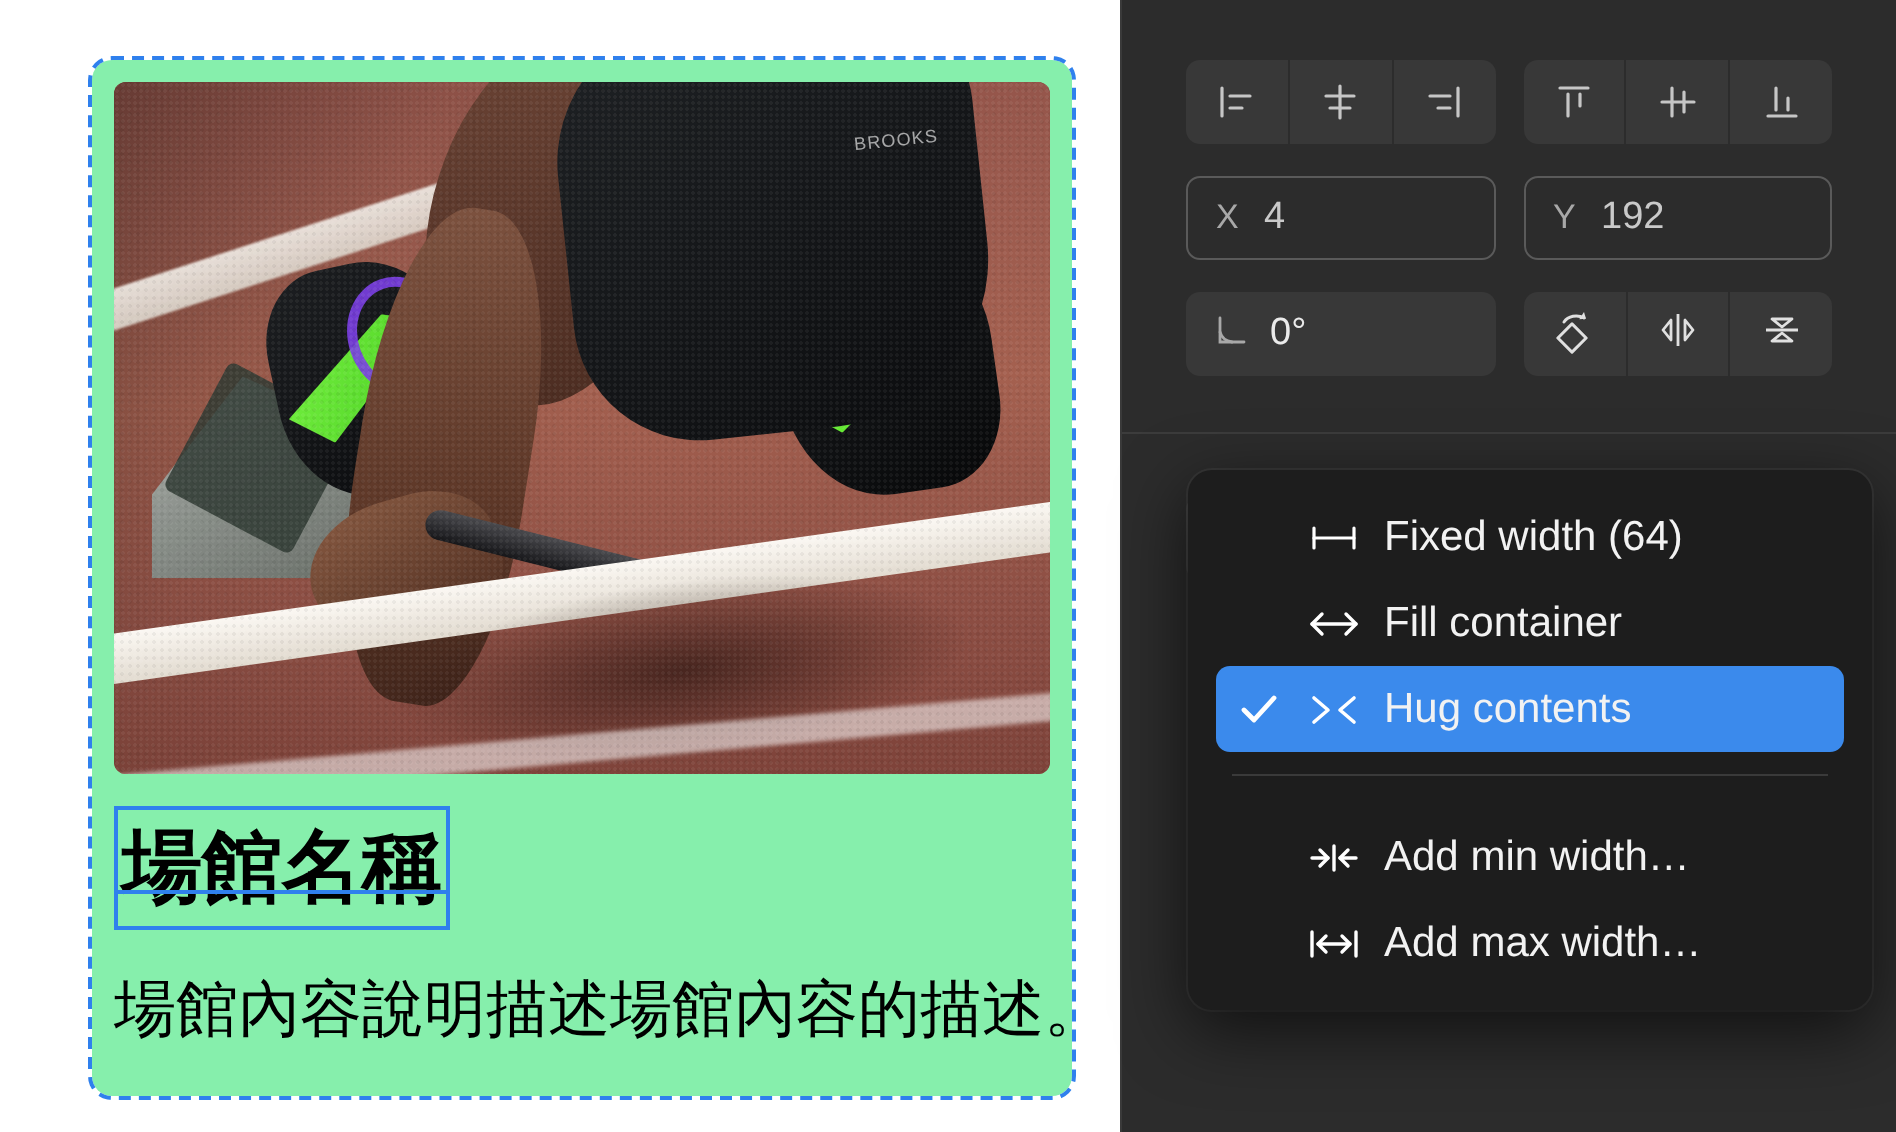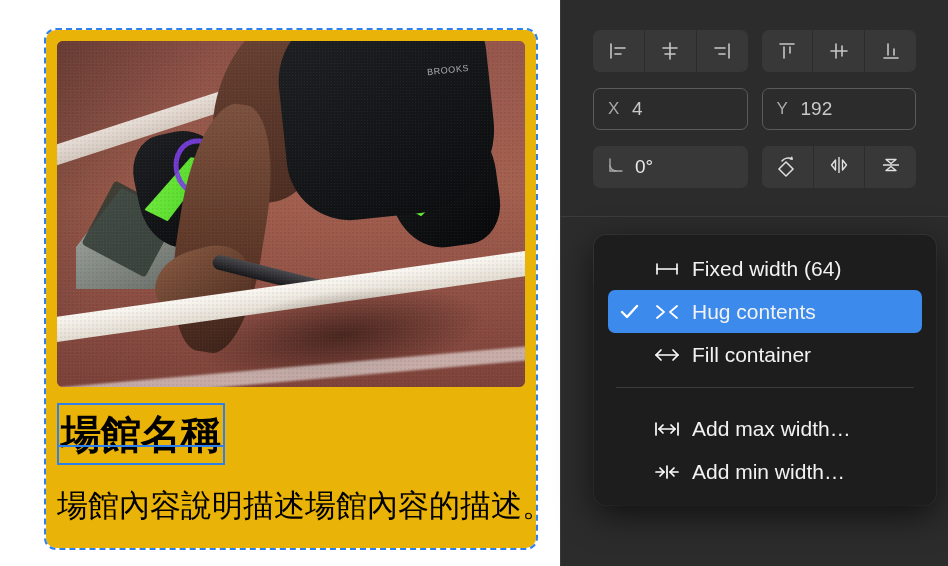--- a/index.html
+++ b/index.html
@@ -26,21 +26,21 @@
   
   #card-selection {
     position: absolute; inset: 0;
     border: 2px dashed #2f80ed;
     border-radius: 12px;
     pointer-events: none;
     z-index: 5;
   }
   #card {
     position: absolute; inset: 2px;
-    background: #eab308;
+    background: #86efac;
     border-radius: 10px;
     overflow: hidden;
     display: flex;
     flex-direction: column;
   }
   #card-photo {
     position: relative;
     margin: 11px 11px 0 11px;
     height: 346px;
     border-radius: 6px;
@@ -587,73 +587,73 @@
       <span class="micon">
         <svg width="26" height="14" viewBox="0 0 26 14" fill="none" stroke="#ffffff" stroke-width="1.6" stroke-linecap="round">
           <line x1="3" y1="2" x2="3" y2="12"></line>
           <line x1="23" y1="2" x2="23" y2="12"></line>
           <line x1="3" y1="7" x2="23" y2="7"></line>
         </svg>
       </span>
       <span class="mlabel">Fixed width (64)</span>
     </div>
 
+    <div class="menu-item">
+      <span class="check"></span>
+      <span class="micon">
+        <svg width="28" height="16" viewBox="0 0 28 16" fill="none" stroke="#ffffff" stroke-width="1.7" stroke-linecap="round" stroke-linejoin="round">
+          <line x1="3" y1="8" x2="25" y2="8"></line>
+          <polyline points="8,3 3,8 8,13"></polyline>
+          <polyline points="20,3 25,8 20,13"></polyline>
+        </svg>
+      </span>
+      <span class="mlabel">Fill container</span>
+    </div>
+
     <div class="menu-item selected">
       <span class="check">
         <svg width="19" height="15" viewBox="0 0 19 15" fill="none" stroke="#ffffff" stroke-width="2.4" stroke-linecap="round" stroke-linejoin="round">
           <polyline points="2,8 7,13 17,2"></polyline>
         </svg>
       </span>
       <span class="micon">
         <svg width="26" height="16" viewBox="0 0 26 16" fill="none" stroke="#ffffff" stroke-width="1.8" stroke-linecap="round" stroke-linejoin="round">
           <polyline points="3,2 10,8 3,14"></polyline>
           <polyline points="23,2 16,8 23,14"></polyline>
         </svg>
       </span>
       <span class="mlabel">Hug contents</span>
     </div>
 
+    <div class="menu-sep"></div>
+    <div class="menu-gap"></div>
+
     <div class="menu-item">
       <span class="check"></span>
       <span class="micon">
         <svg width="28" height="16" viewBox="0 0 28 16" fill="none" stroke="#ffffff" stroke-width="1.7" stroke-linecap="round" stroke-linejoin="round">
-          <line x1="3" y1="8" x2="25" y2="8"></line>
-          <polyline points="8,3 3,8 8,13"></polyline>
-          <polyline points="20,3 25,8 20,13"></polyline>
+          <line x1="14" y1="2" x2="14" y2="14"></line>
+          <line x1="3" y1="8" x2="11" y2="8"></line>
+          <polyline points="7,4 11,8 7,12"></polyline>
+          <line x1="25" y1="8" x2="17" y2="8"></line>
+          <polyline points="21,4 17,8 21,12"></polyline>
         </svg>
       </span>
-      <span class="mlabel">Fill container</span>
-    </div>
-
-    <div class="menu-sep"></div>
-    <div class="menu-gap"></div>
+      <span class="mlabel">Add min width…</span>
+    </div>
 
     <div class="menu-item">
       <span class="check"></span>
       <span class="micon">
         <svg width="28" height="16" viewBox="0 0 28 16" fill="none" stroke="#ffffff" stroke-width="1.7" stroke-linecap="round" stroke-linejoin="round">
           <line x1="3" y1="2" x2="3" y2="14"></line>
           <line x1="25" y1="2" x2="25" y2="14"></line>
           <line x1="6" y1="8" x2="22" y2="8"></line>
           <polyline points="10,4 6,8 10,12"></polyline>
           <polyline points="18,4 22,8 18,12"></polyline>
         </svg>
       </span>
       <span class="mlabel">Add max width…</span>
     </div>
 
-    <div class="menu-item">
-      <span class="check"></span>
-      <span class="micon">
-        <svg width="28" height="16" viewBox="0 0 28 16" fill="none" stroke="#ffffff" stroke-width="1.7" stroke-linecap="round" stroke-linejoin="round">
-          <line x1="14" y1="2" x2="14" y2="14"></line>
-          <line x1="3" y1="8" x2="11" y2="8"></line>
-          <polyline points="7,4 11,8 7,12"></polyline>
-          <line x1="25" y1="8" x2="17" y2="8"></line>
-          <polyline points="21,4 17,8 21,12"></polyline>
-        </svg>
-      </span>
-      <span class="mlabel">Add min width…</span>
-    </div>
-
   </div>
 
 </div>
 
 </body></html>

